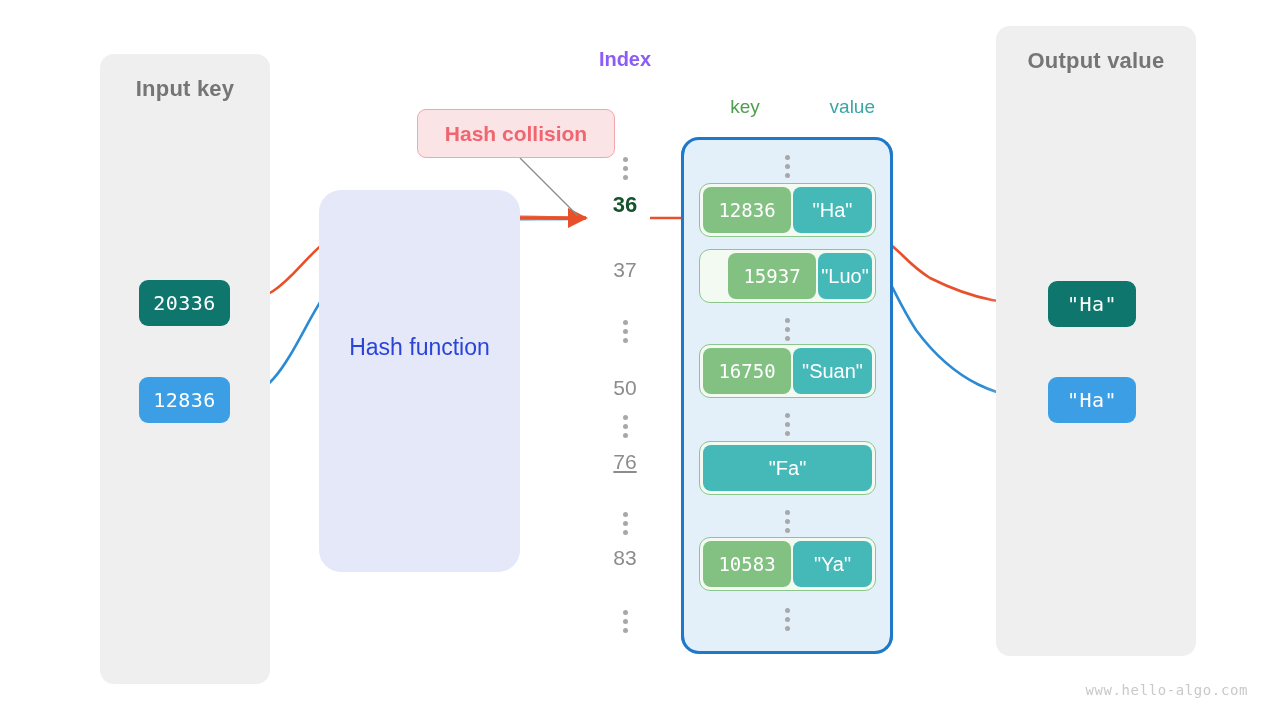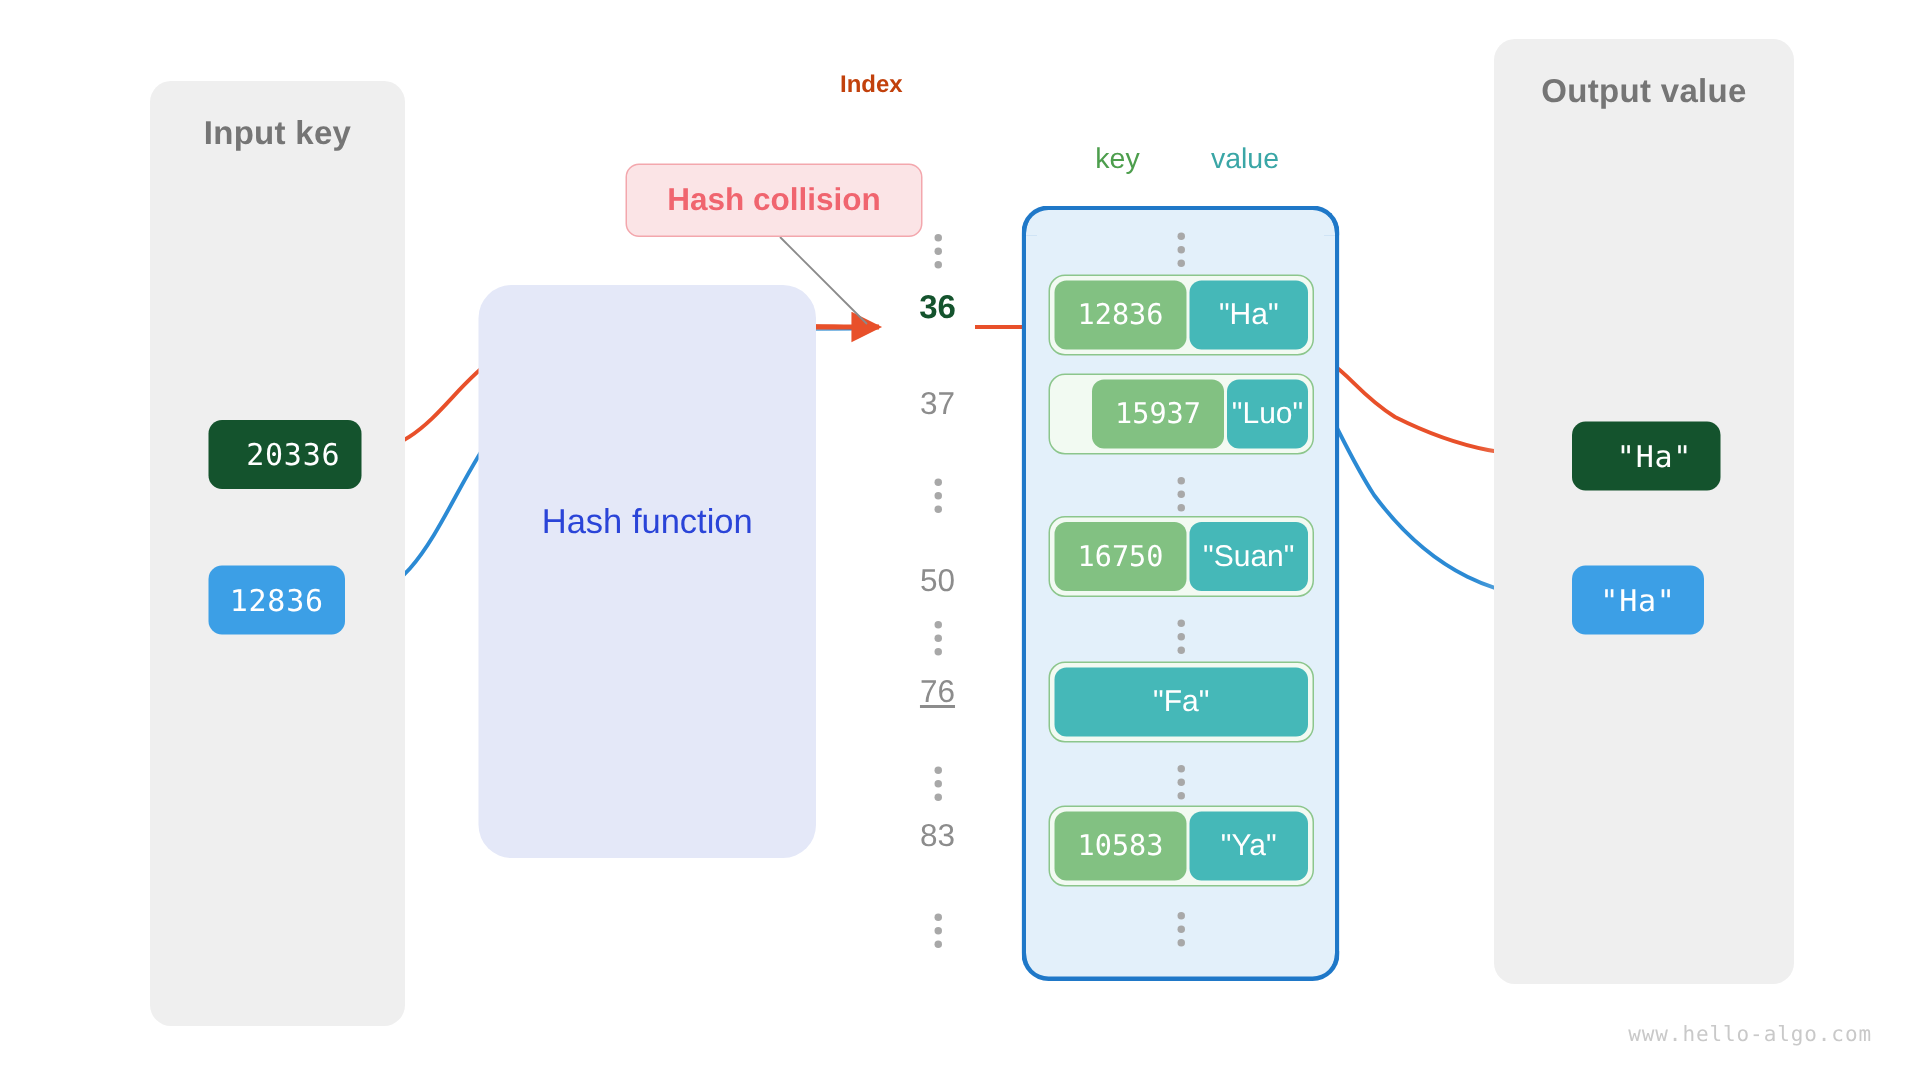--- a/index.html
+++ b/index.html
@@ -31,60 +31,61 @@
     top: 22px;
     text-align: center;
     font-size: 22px;
     font-weight: bold;
     color: #757575;
     letter-spacing: .2px;
   }
 
   .col-title {
     position: absolute;
-    font-size: 16px;
+    font-size: 20px;
     font-weight: bold;
-    color: #c2410c;
+    color: #8b5cf6;
+    text-align: center;
   }
   #title-index { left: 560px; top: 48px; width: 130px; }
   #title-array { left: 710px; top: 48px; width: 160px; }
 
   .subcol-title {
     position: absolute;
     font-size: 19px;
     text-align: center;
   }
   #title-key   { left: 700px; top: 96px; width: 90px; color: #4d9e4d; }
-  #title-value { left: 785px; top: 96px; width: 90px; color: #3aa6a6; }
+  #title-value { left: 785px; top: 96px; width: 90px; color: #3aa6a6; text-align: right; }
 
   
   .pill {
     position: absolute;
     display: flex;
     align-items: center;
     justify-content: center;
     border-radius: 9px;
     color: #ffffff;
     font-family: "DejaVu Sans Mono", monospace;
     font-size: 20px;
     letter-spacing: .5px;
   }
-  .pill.orange { background: #14532d; padding-left: 11px; }
+  .pill.orange { background: #0f766e; }
   .pill.blue   { background: #3c9fe6; }
 
   #in-key-0  { left: 139px; top: 280px; width: 91px; height: 46px; }
   #in-key-1  { left: 139px; top: 377px; width: 91px; height: 46px; }
   #out-val-0 { left: 1048px; top: 281px; width: 88px; height: 46px; }
   #out-val-1 { left: 1048px; top: 377px; width: 88px; height: 46px; }
 
   
   #hash-func {
     position: absolute;
     left: 319px; top: 190px;
-    width: 225px; height: 382px;
+    width: 201px; height: 382px;
     background: #e4e8f8;
     border-radius: 22px;
   }
   #hash-func-label {
     position: absolute;
     left: 0; right: 0; top: 144px;
     text-align: center;
     font-size: 23px;
     color: #2a44d8;
   }

